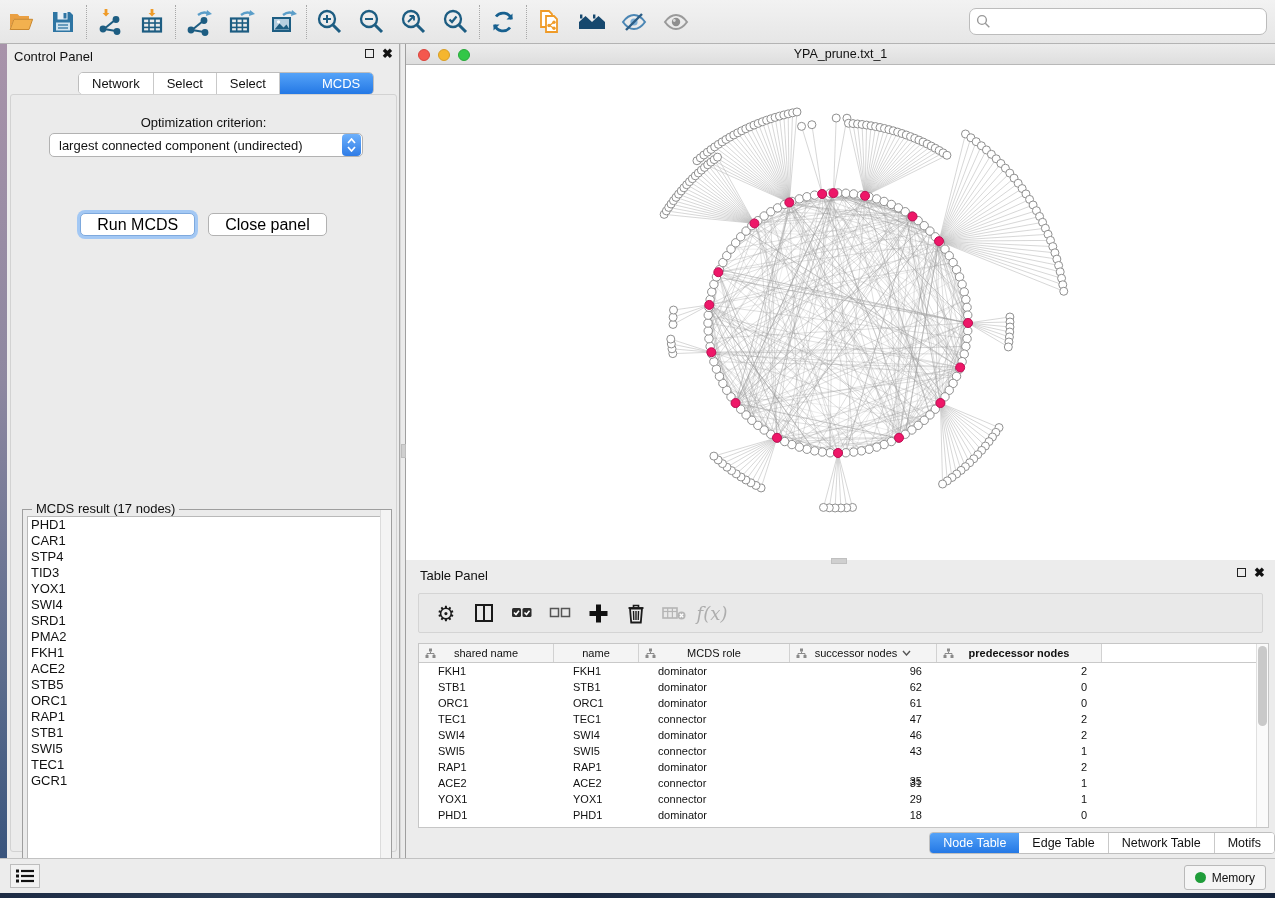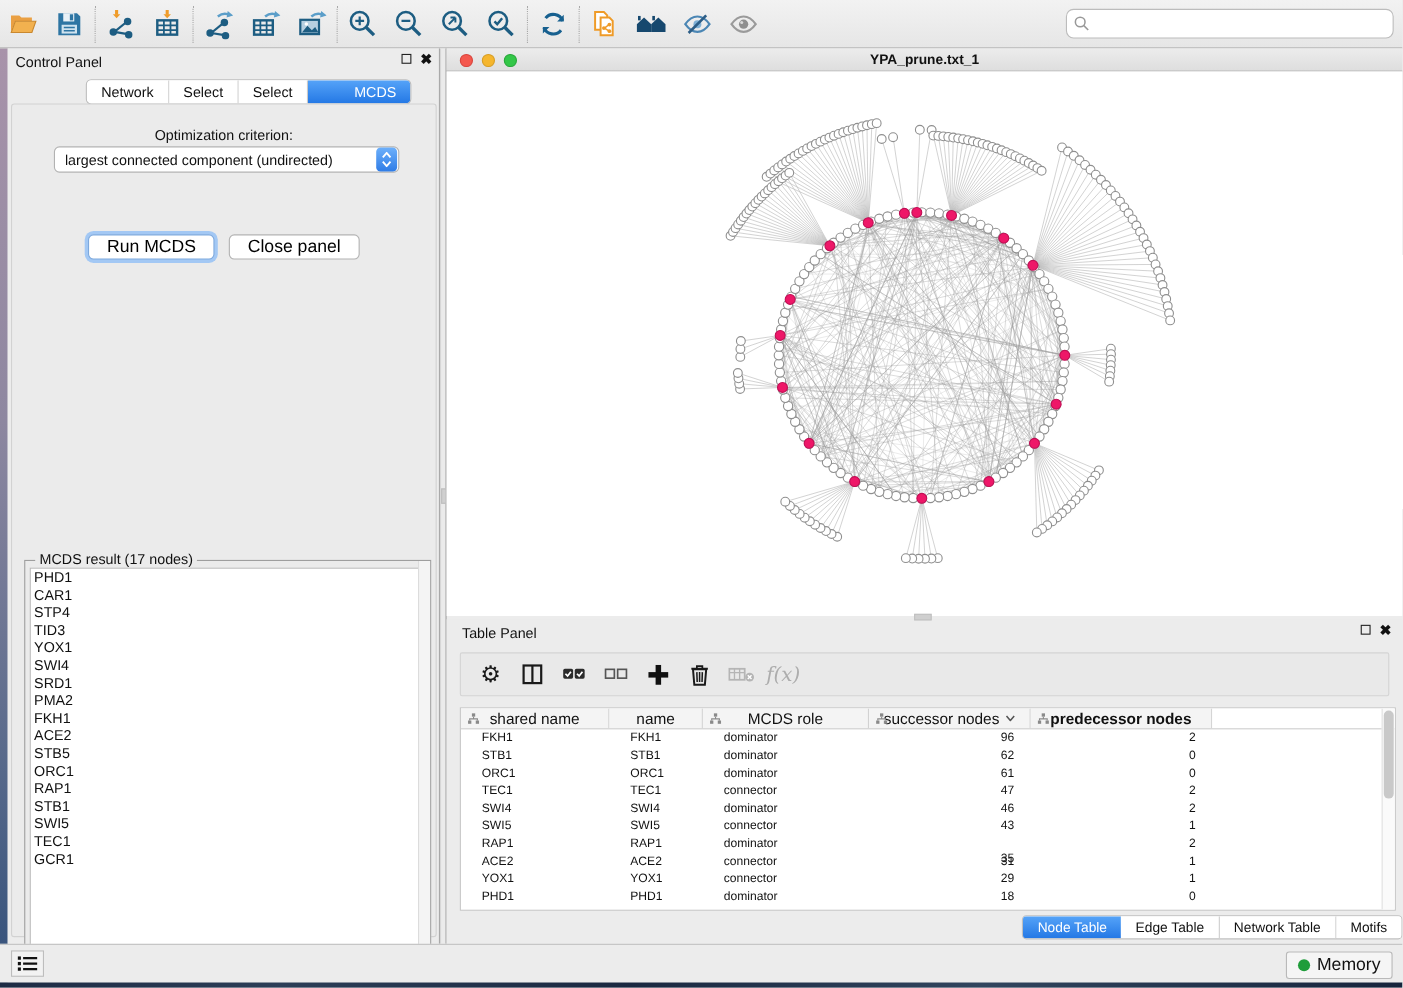--- a/index.html
+++ b/index.html
@@ -71,36 +71,36 @@
   
   .net-window { position:absolute; left:406px; top:44px; width:869px; height:516px; }
   .net-titlebar { position:absolute; left:0; top:0; width:100%; height:21px;
     background:linear-gradient(#ececec,#dedede); border-bottom:1px solid #b8b8b8; }
   .traffic { position:absolute; left:12px; top:5px; display:flex; gap:8px; }
   .light { width:12px; height:12px; border-radius:50%; }
   .light.red { background:#f4584e; border:1px solid #d9443c; }
   .light.yellow { background:#f5b62e; border:1px solid #d89e24; }
   .light.green { background:#33c748; border:1px solid #28a83a; }
   .net-title { position:absolute; left:0; top:3px; width:100%; text-align:center; font-size:12.5px;
-    font-weight:bold; color:#111; }
+    font-weight:normal; color:#111; }
   .net-canvas { position:absolute; left:0; top:21px; width:869px; height:495px; background:#fff; }
 
   
   .table-panel { position:absolute; left:406px; top:563px; width:869px; height:295px; background:#ececec; }
   .tp-handle { position:absolute; left:425px; top:-5px; width:16px; height:6px; background:#cfcfcf; border:1px solid #c0c0c0; }
   .tp-toolbar { position:absolute; left:12px; top:30px; width:845px; height:40px; background:#e9e9e9;
     border:1px solid #d4d4d4; border-radius:2px; display:flex; align-items:center; padding-left:10px; gap:4px; }
   .tp-ico { width:34px; height:32px; display:flex; align-items:center; justify-content:center; }
   .gear-glyph { font-size:21px; color:#1a1a1a; line-height:21px; }
   .fx-label { font-family:"DejaVu Serif", serif; font-style:italic; font-size:18px; color:#adadad; }
 
   .node-table { position:absolute; left:12px; top:80px; width:851px; height:185px; background:#fff;
     border:1px solid #c6c6c6; overflow:hidden; }
   .nt-header { display:flex; height:19px; background:#f4f4f4; border-bottom:1px solid #c9c9c9; }
-  .th { display:flex; align-items:center; justify-content:center; gap:5px; font-size:14px;
+  .th { display:flex; align-items:center; justify-content:center; gap:5px; font-size:11px;
     border-right:1px solid #d2d2d2; background:#f4f4f4; position:relative; }
   .th .icon-left { position:absolute; left:6px; top:4px; }
   .th.filler { border-right:none; background:#fff; }
   .nt-body { position:relative; }
   .nt-row { display:flex; height:16px; align-items:center; }
   .td { font-size:11px; white-space:nowrap; overflow:hidden; }
   .td.left { padding-left:19px; text-align:left; }
   .td.right { padding-right:15px; text-align:right; }
   .nt-scroll { position:absolute; right:0; top:0; width:12px; height:183px; background:#fafafa;
     border-left:1px solid #e0e0e0; }
@@ -112,21 +112,21 @@
   .tp-tab:last-child { border-right:none; }
   .tp-tab.selected { background:linear-gradient(#55a3f8,#2478e5); color:#fff; border-right:none; }
 
   
   .statusbar { position:absolute; left:0; top:858px; width:1275px; height:35px; background:#ececec;
     border-top:1px solid #c2c2c2; }
   .menu-btn { position:absolute; left:10px; top:5px; width:30px; height:24px; background:#f2f2f2;
     border:1px solid #bdbdbd; display:flex; align-items:center; justify-content:center; }
   .memory-btn { position:absolute; right:9px; top:6px; height:25px; background:#f5f5f5;
     border:1px solid #b9b9b9; border-radius:3px; display:flex; align-items:center; gap:6px;
-    padding:0 10px; font-size:16px; }
+    padding:0 10px; font-size:12px; }
   .mem-dot { width:11px; height:11px; border-radius:50%; background:#1f9d3a; }
 </style>
 </head>
 <body>
 
 <div class="wall-left"></div>
 <div class="wall-bottom"></div>
 
 <div class="toolbar">
   <div class="tb-btn">

